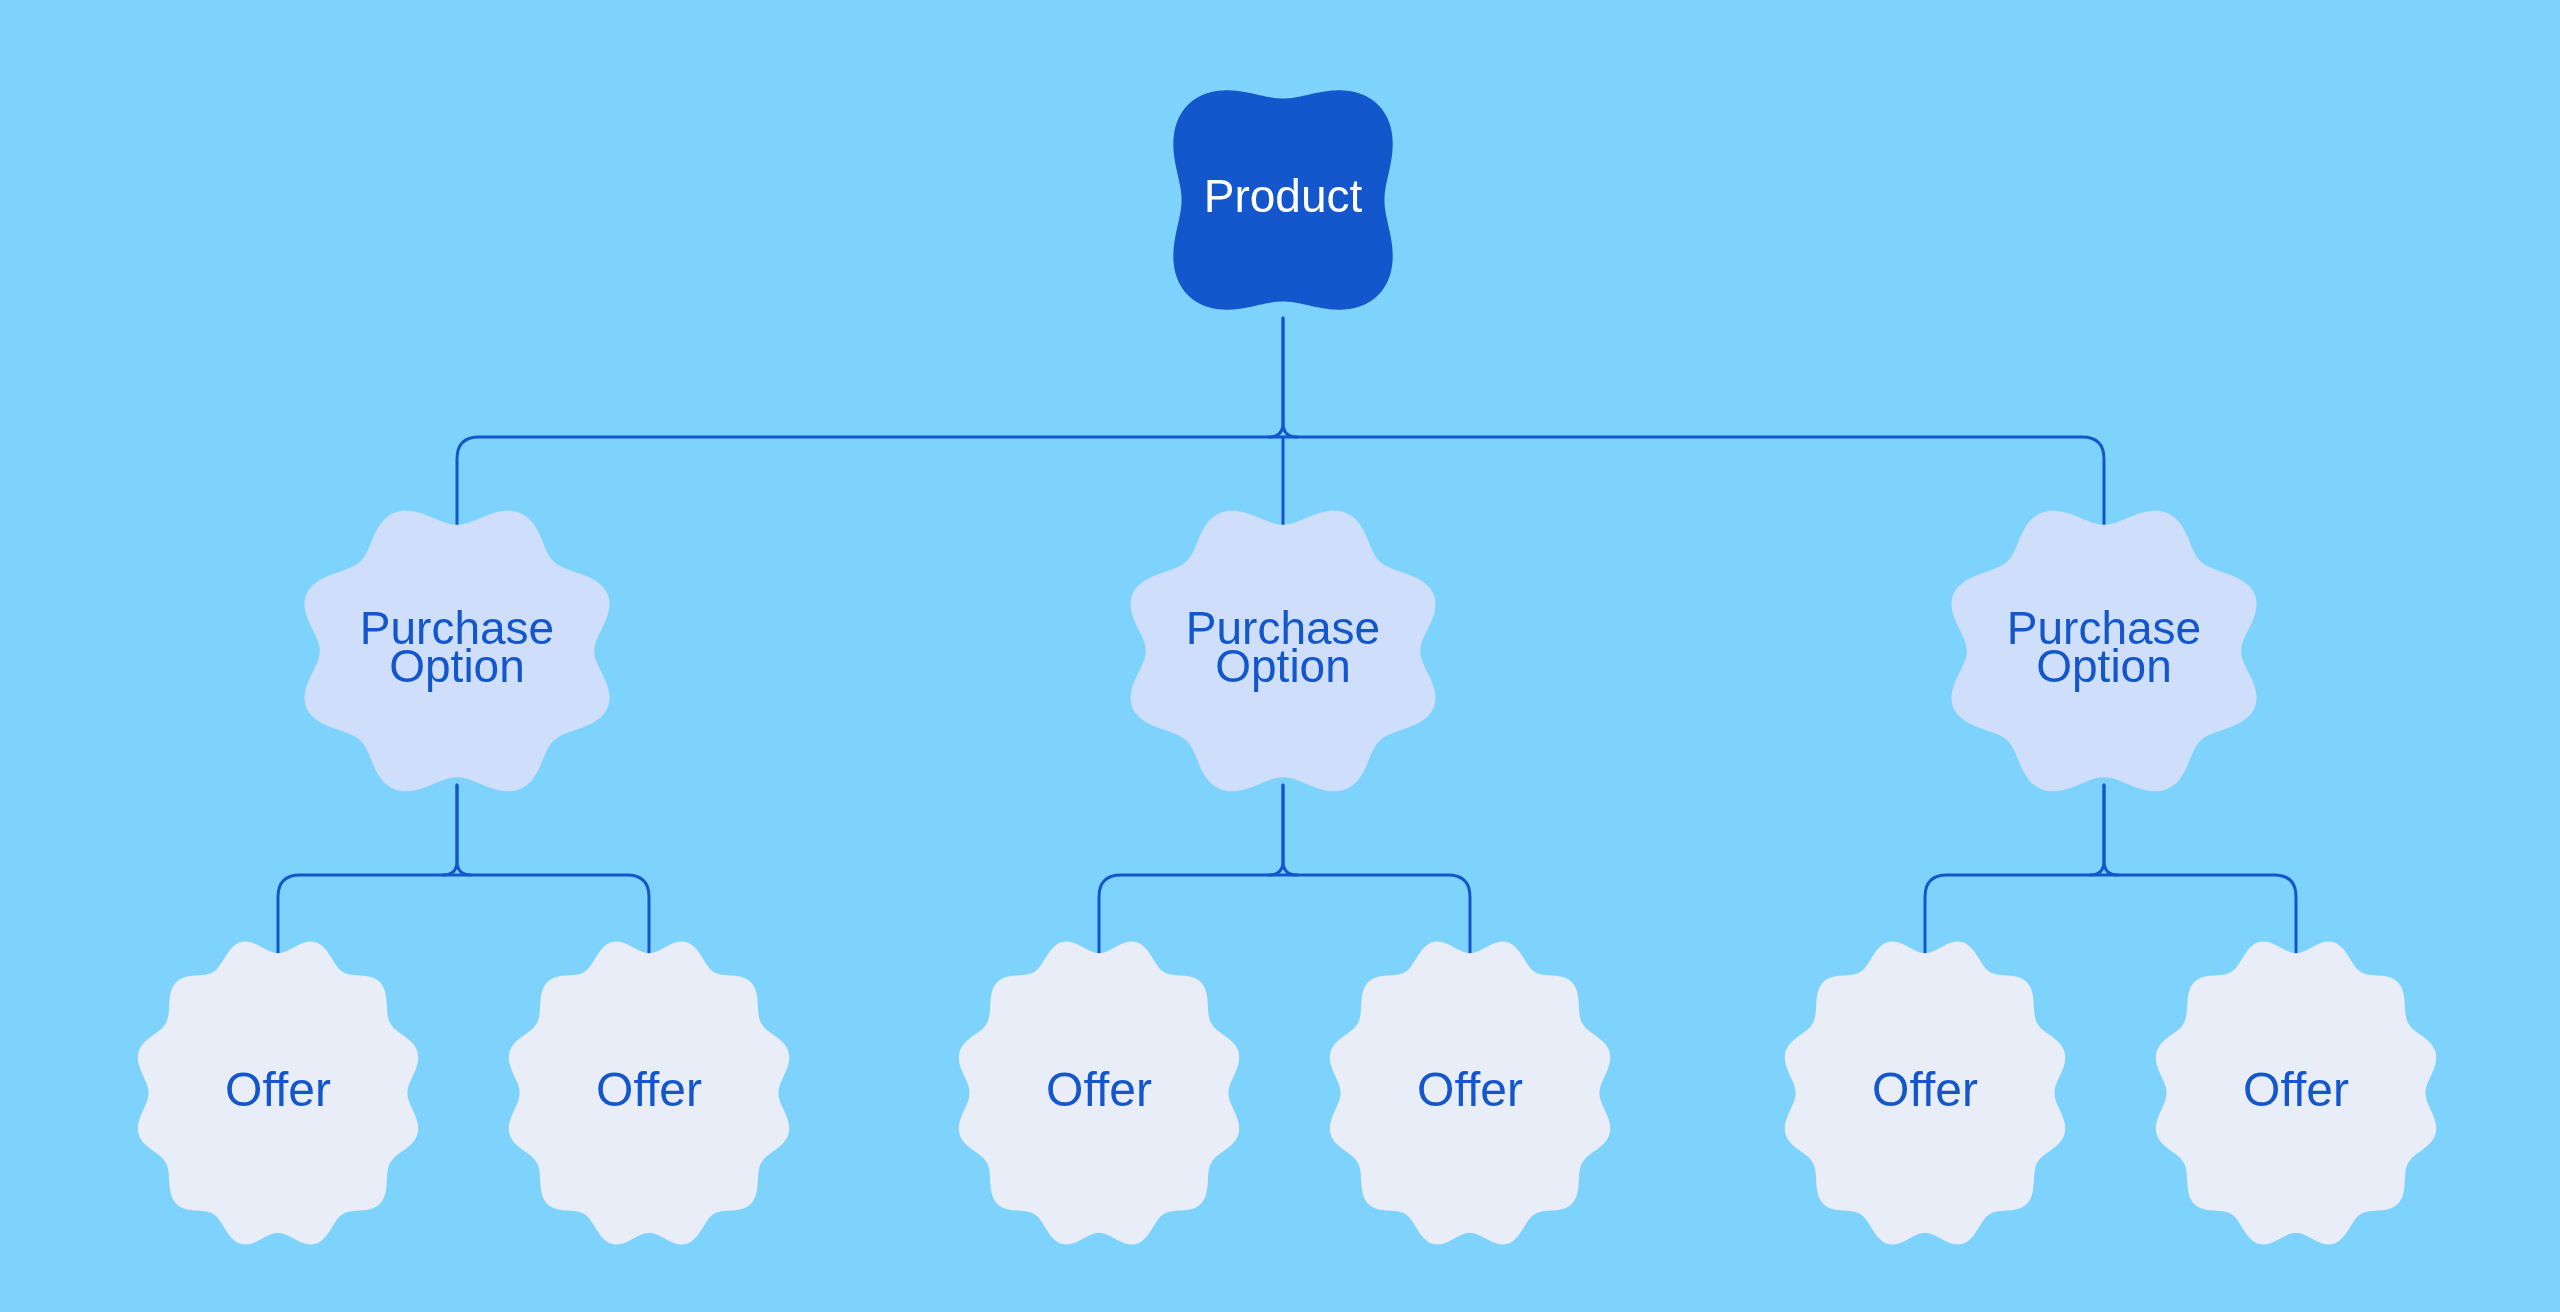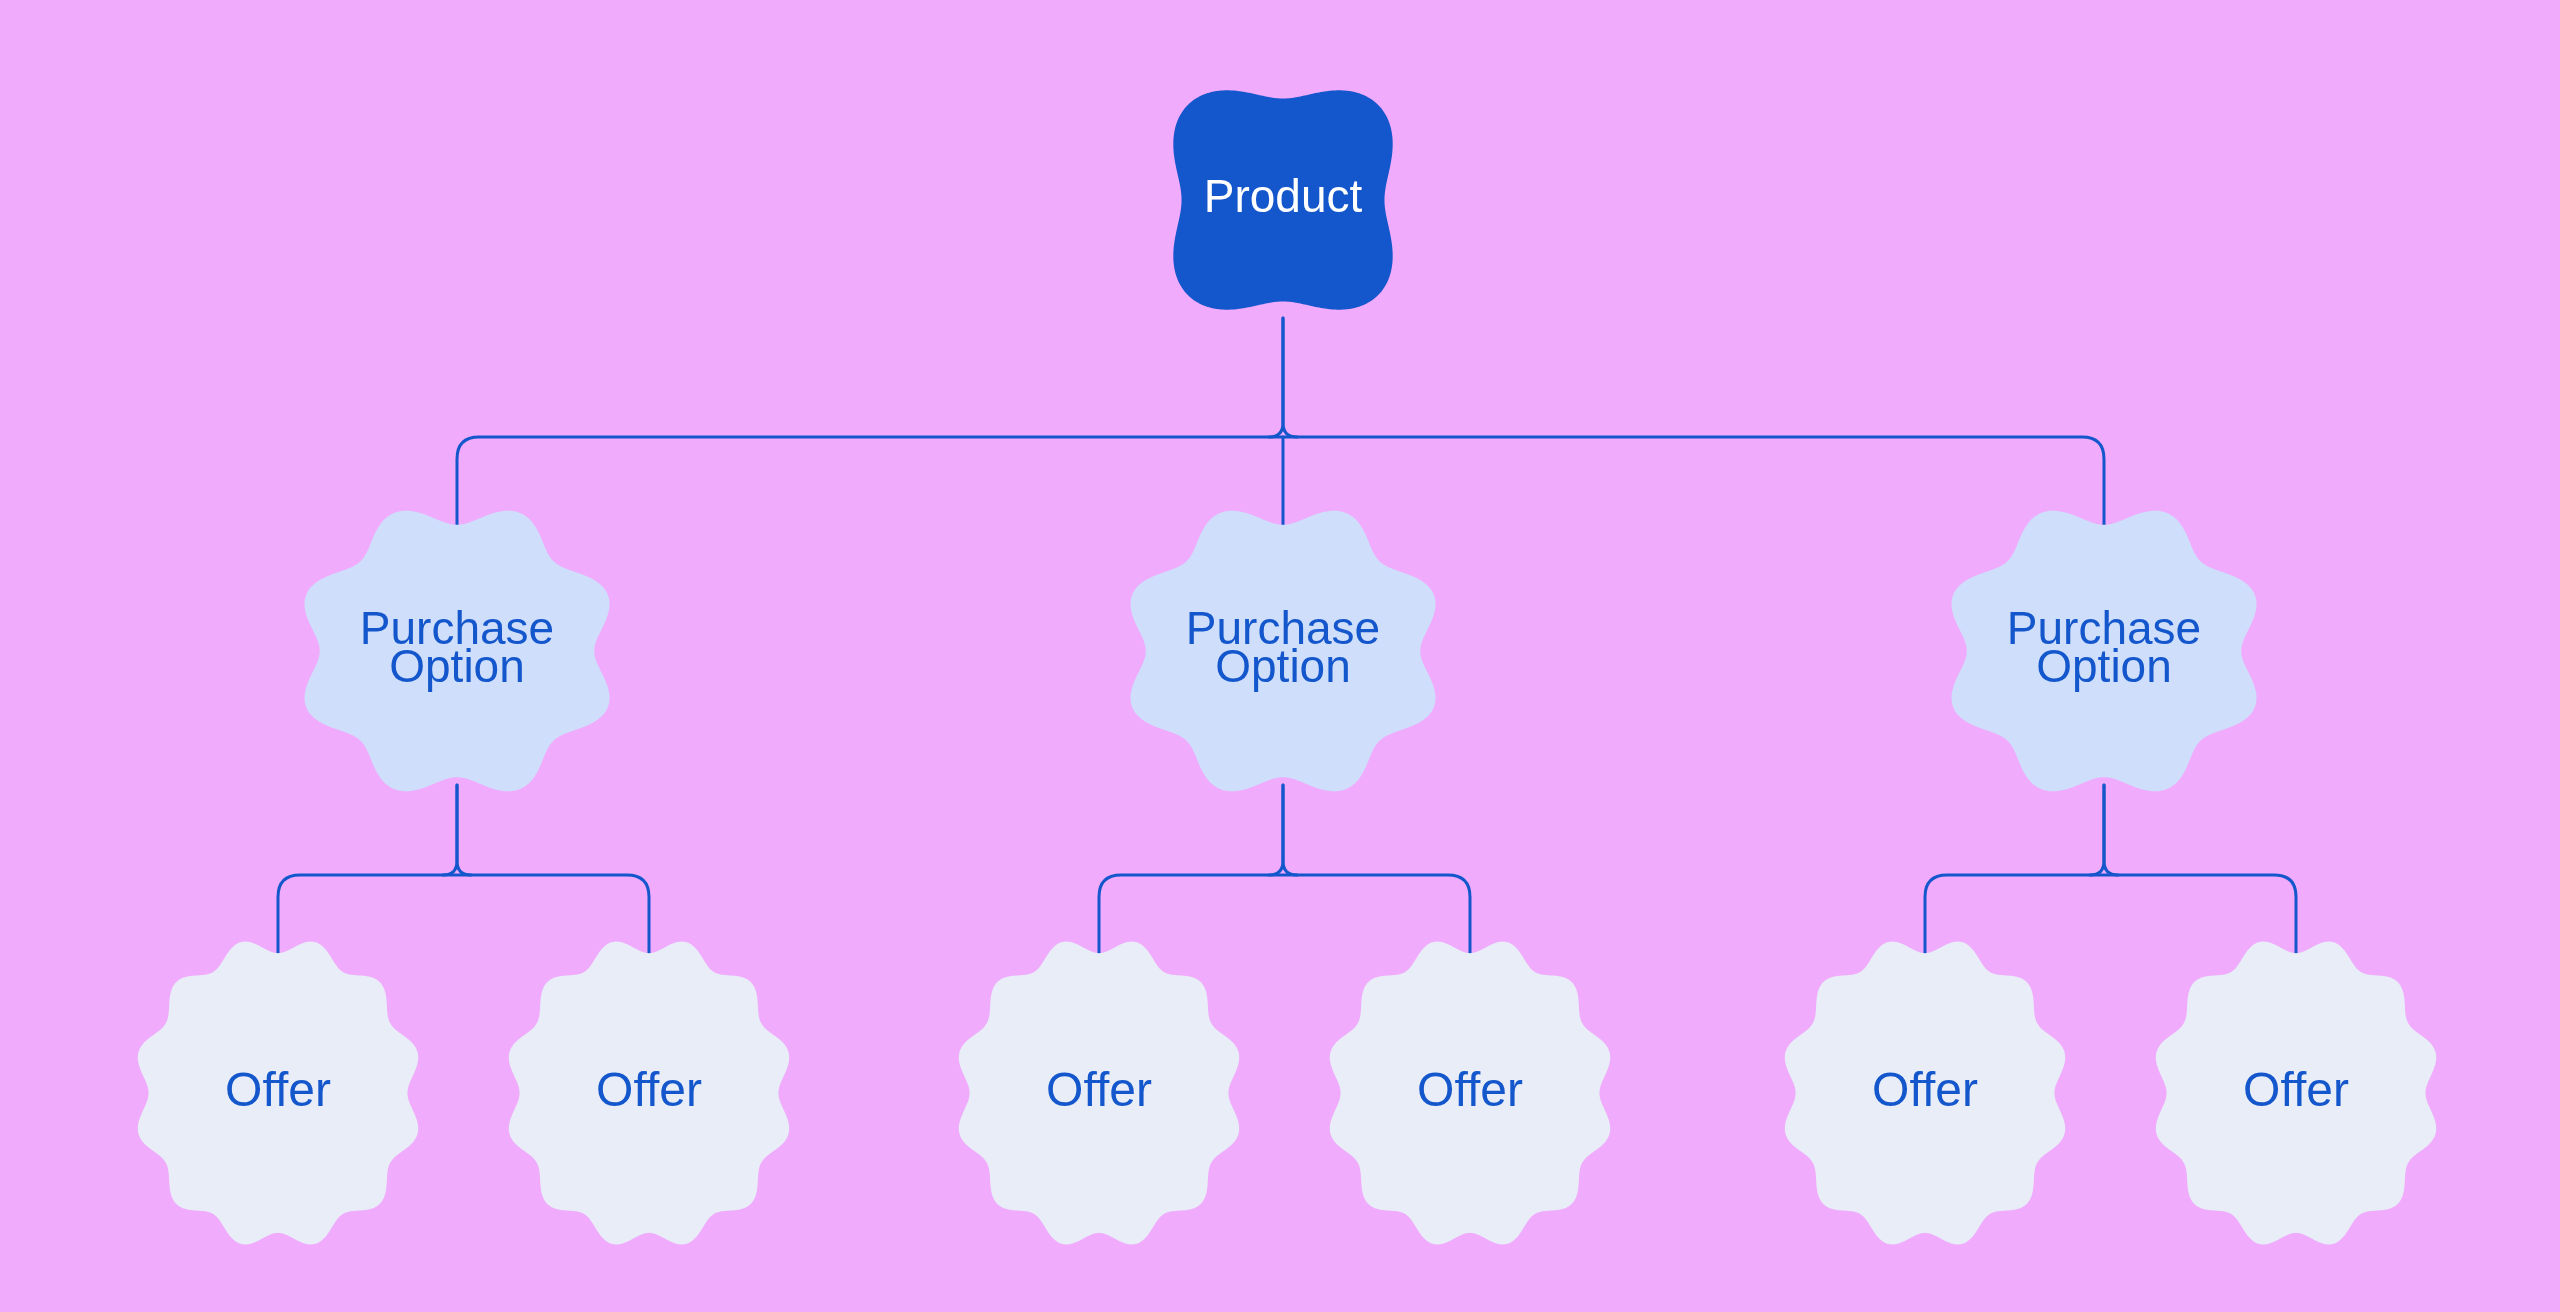--- a/index.html
+++ b/index.html
@@ -10,21 +10,21 @@
   body {
     width: 2560px;
     height: 1312px;
     overflow: hidden;
     font-family: "Liberation Sans", sans-serif;
   }
   #diagram-root {
     position: relative;
     width: 2560px;
     height: 1312px;
-    background: #f0abfc;
+    background: #7dd3fc;
   }
   #diagram-svg {
     position: absolute;
     inset: 0;
     width: 2560px;
     height: 1312px;
     display: block;
   }
   .node-label {
     font-family: "Liberation Sans", sans-serif;

